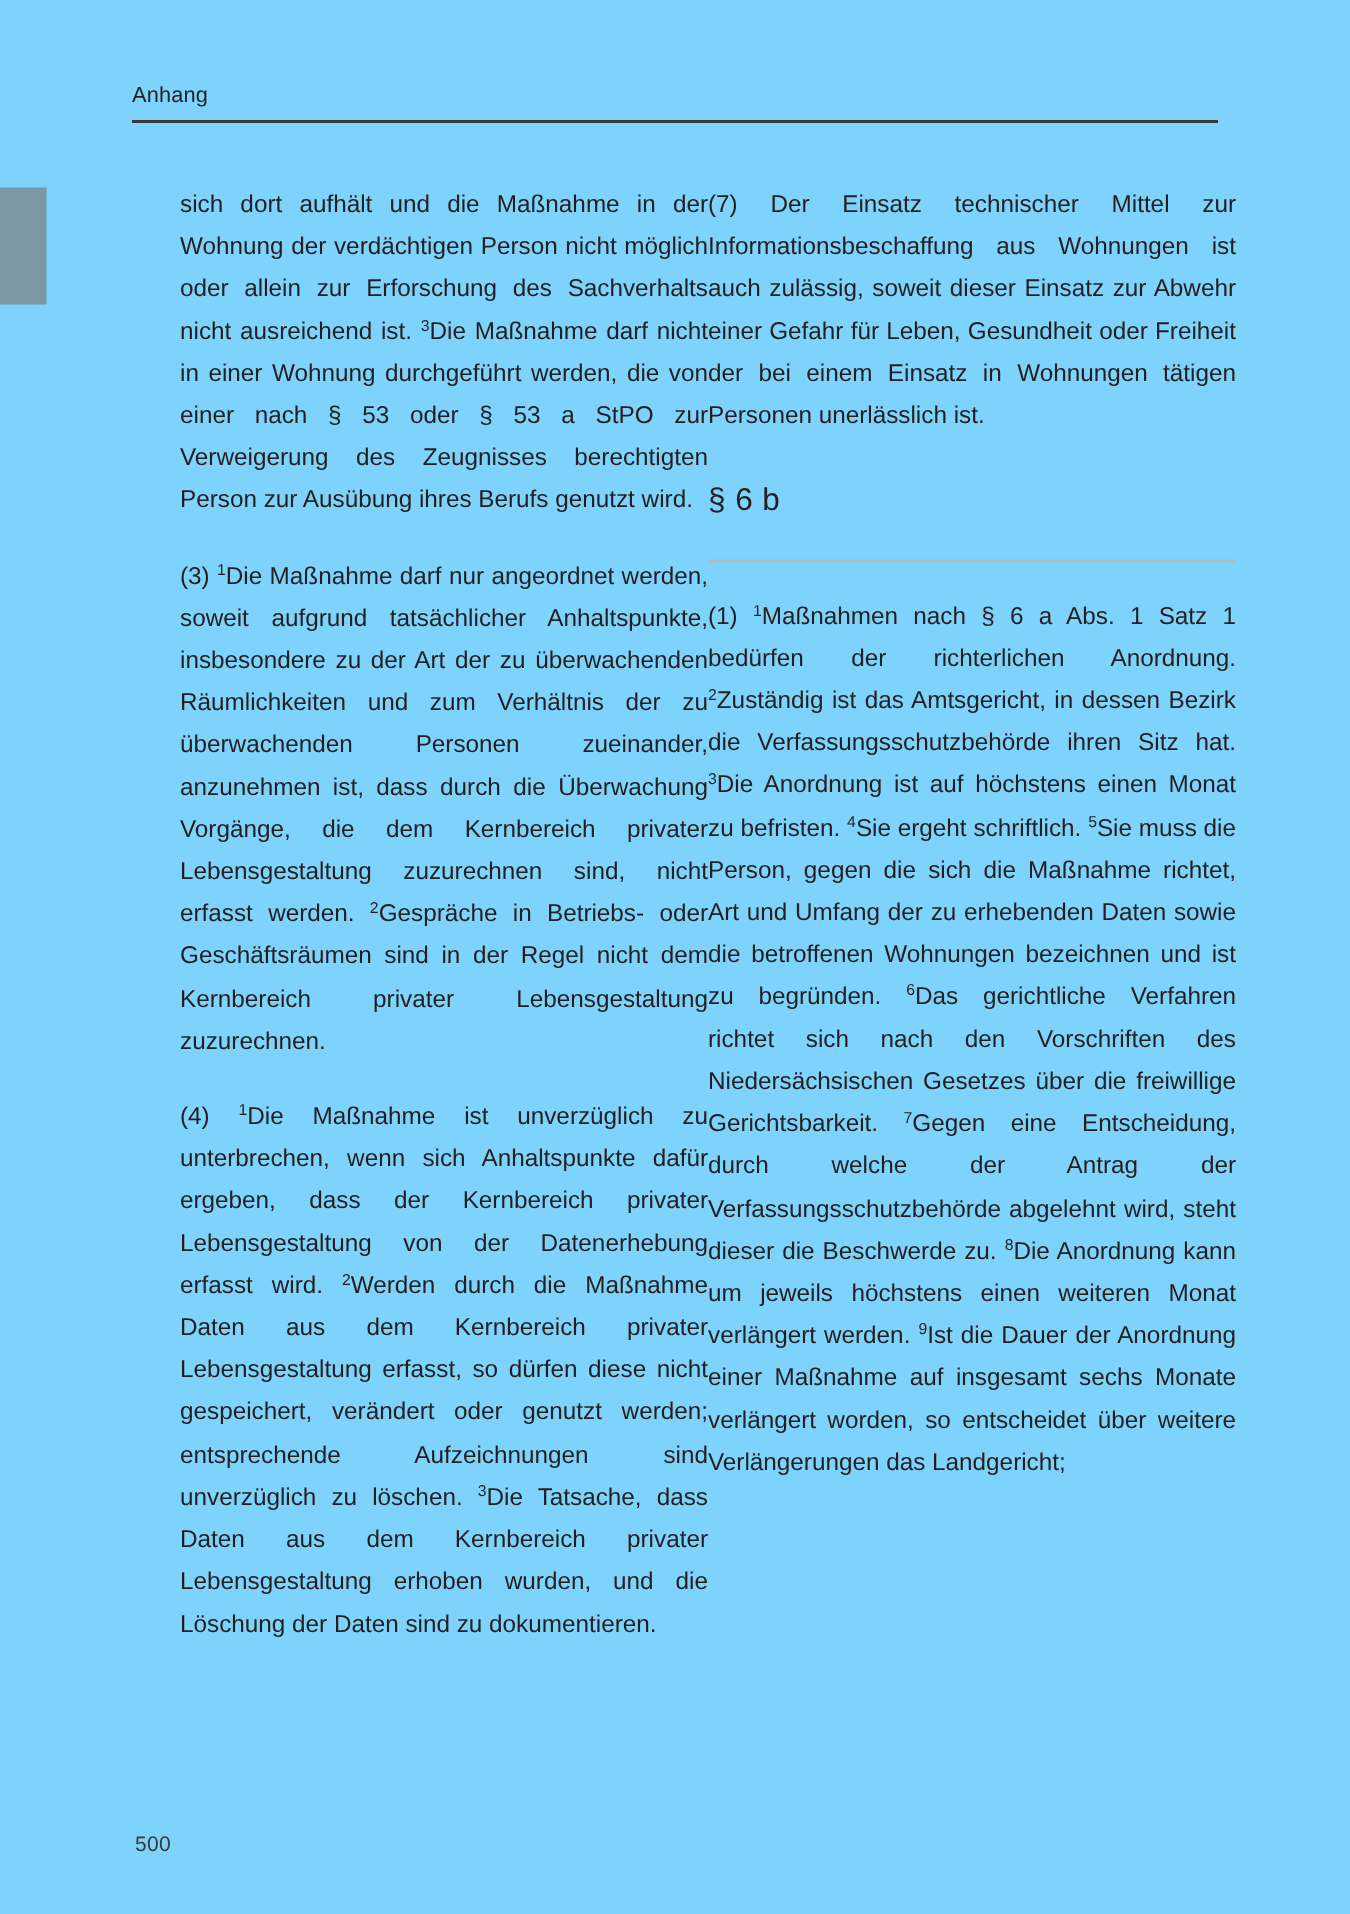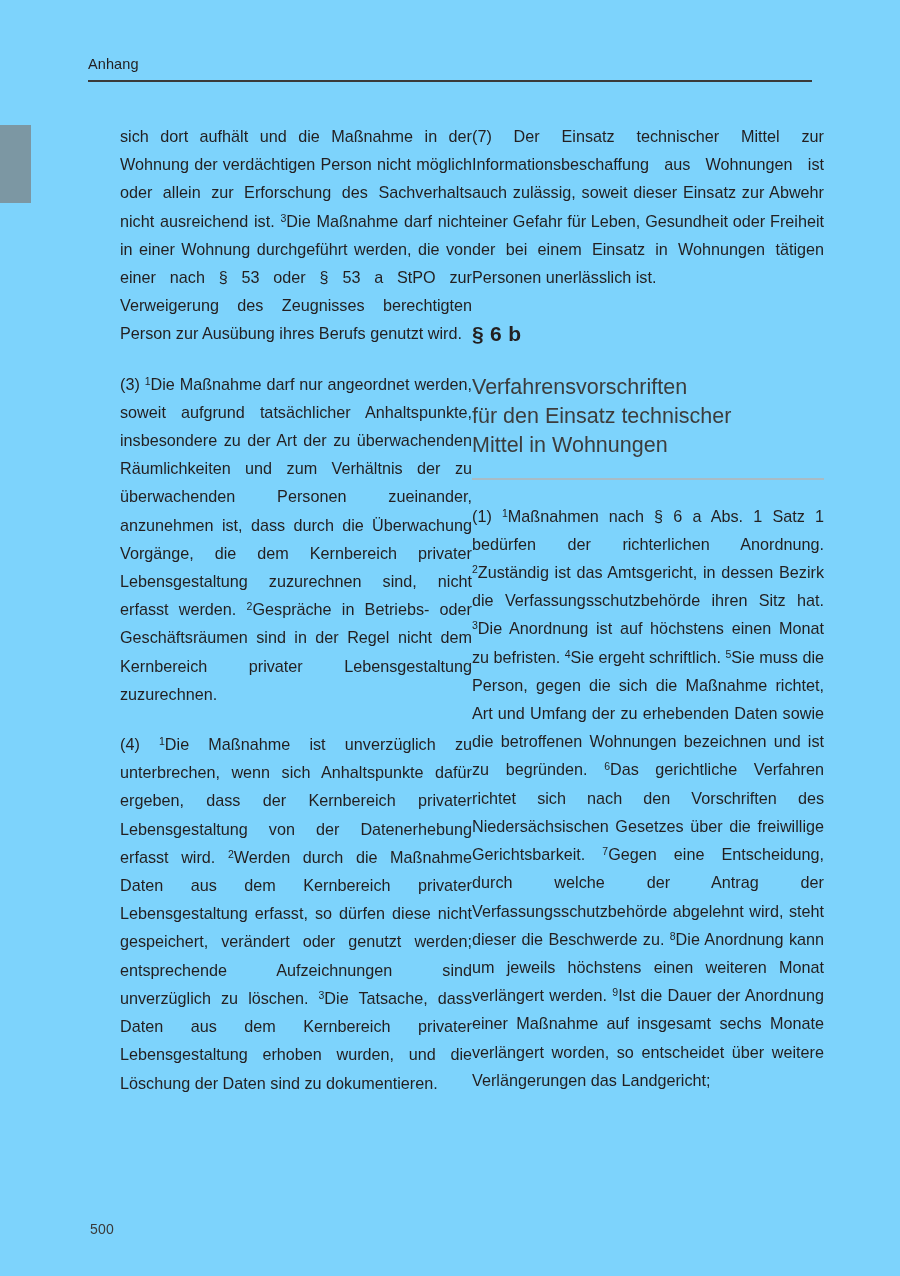--- a/index.html
+++ b/index.html
@@ -80,21 +80,21 @@
     line-height: 0;
     vertical-align: 0.52em;
   }
 
   
   .section-head {
     margin-top: 30px;
   }
   .para-number {
     font-size: 21px;
-    font-weight: 700;
+    font-weight: 400;
     color: #231f20;
     line-height: 1.25;
     margin: 0 0 26px 0;
     letter-spacing: 0.3px;
   }
   .section-title {
     font-size: 21.5px;
     font-weight: 400;
     color: #3c3c3c;
     line-height: 29px;
@@ -140,25 +140,20 @@
         </div>
     </div>
 
     <div class="col">
       <div>
           <p class="body">(7) Der Einsatz technischer Mittel zur Informationsbeschaffung aus Wohnungen ist auch zulässig, soweit dieser Einsatz zur Abwehr einer Gefahr für Leben, Gesundheit oder Freiheit der bei einem Einsatz in Wohnungen tätigen Personen unerlässlich ist.</p>
         </div>
 
       <div class="section-head">
         <div class="para-number">§ 6 b</div>
-        <div class="section-title">
-            <span>Verfahrensvorschriften</span>
-            <span>für den Einsatz technischer</span>
-            <span>Mittel in Wohnungen</span>
-          </div>
         <div class="title-rule"></div>
       </div>
 
       <div>
           <p class="body">(1) <sup>1</sup>Maßnahmen nach § 6 a Abs. 1 Satz 1 bedürfen der richterlichen Anordnung. <sup>2</sup>Zuständig ist das Amtsgericht, in dessen Bezirk die Verfassungsschutzbehörde ihren Sitz hat. <sup>3</sup>Die Anordnung ist auf höchstens einen Monat zu befristen. <sup>4</sup>Sie ergeht schriftlich. <sup>5</sup>Sie muss die Person, gegen die sich die Maßnahme richtet, Art und Umfang der zu erhebenden Daten sowie die betroffenen Wohnungen bezeichnen und ist zu begründen. <sup>6</sup>Das gerichtliche Verfahren richtet sich nach den Vorschriften des Niedersächsischen Gesetzes über die freiwillige Gerichtsbarkeit. <sup>7</sup>Gegen eine Entscheidung, durch welche der Antrag der Verfassungsschutzbehörde abgelehnt wird, steht dieser die Beschwerde zu. <sup>8</sup>Die Anordnung kann um jeweils höchstens einen weiteren Monat verlängert werden. <sup>9</sup>Ist die Dauer der Anordnung einer Maßnahme auf insgesamt sechs Monate verlängert worden, so entscheidet über weitere Verlängerungen das Landgericht;</p>
         </div>
     </div>
 
   </div>
 

